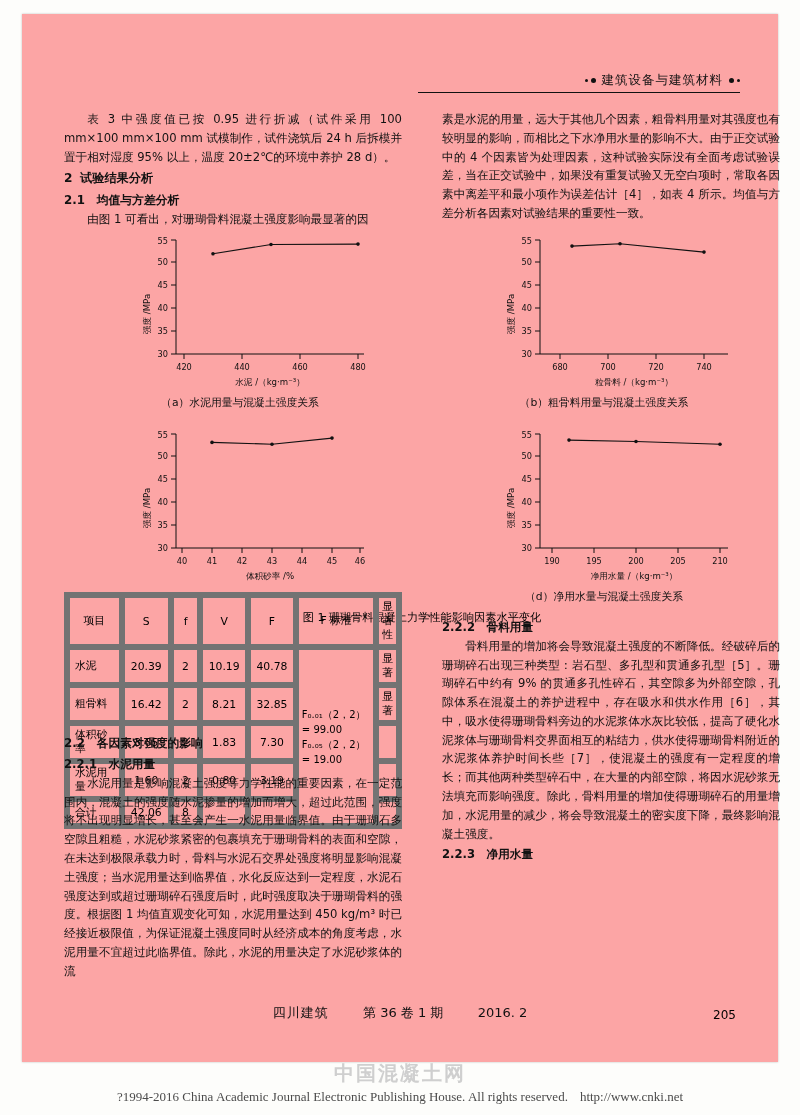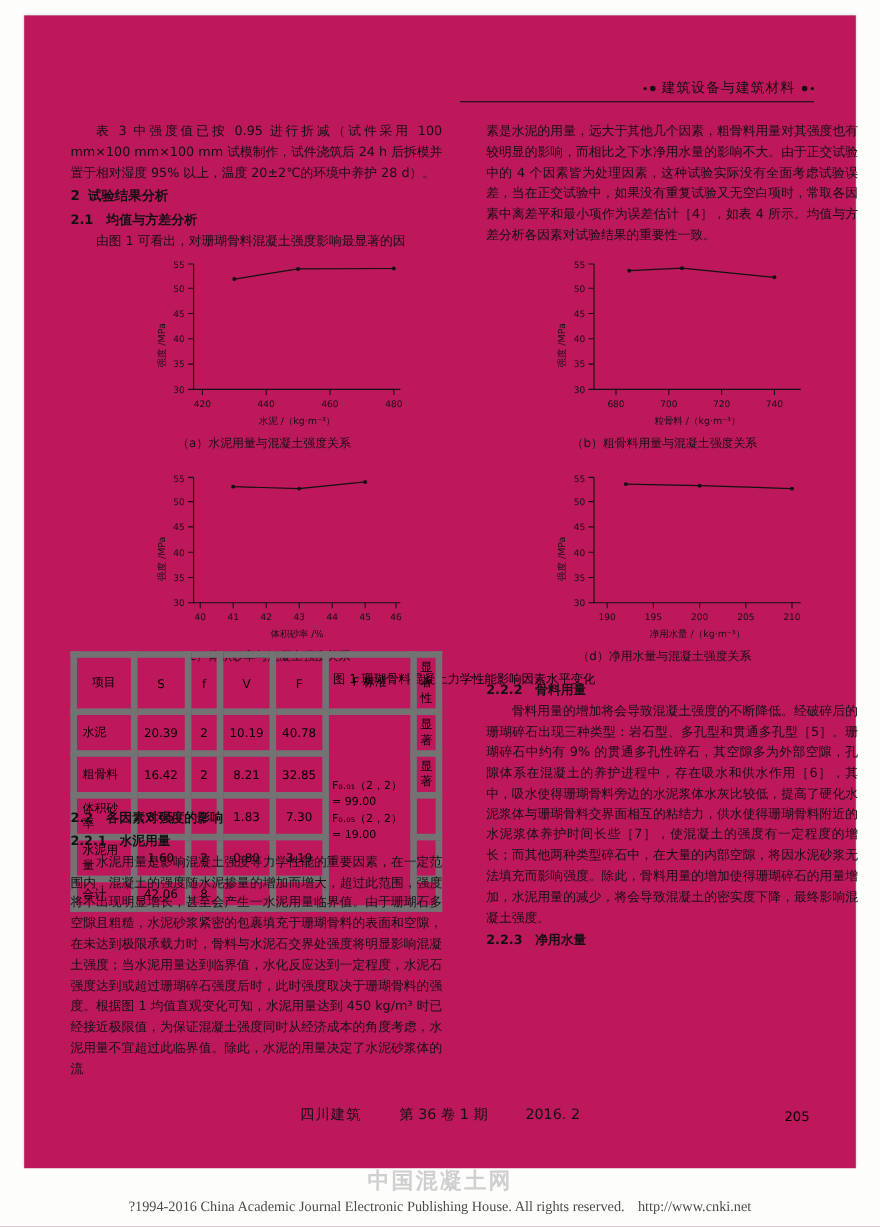--- a/index.html
+++ b/index.html
@@ -1,18 +1,18 @@
 <!DOCTYPE html>
 <html><head>
 <meta charset="utf-8">
 <style>
   html,body{margin:0;padding:0;background:#e8e8e8;}
   body{font-family:"DejaVu Sans","Liberation Sans",sans-serif;}
   .page{position:relative;width:800px;height:1115px;background:#fdfdfb;overflow:hidden;}
-  .sheet{position:absolute;left:22px;top:14px;width:756px;height:1048px;background:#be185d;box-shadow:0 0 2px rgba(0,0,0,.25);}
+  .sheet{position:absolute;left:22px;top:14px;width:756px;height:1048px;background:#fca5a5;box-shadow:0 0 2px rgba(0,0,0,.25);}
 
   
   .hdr{position:absolute;right:38px;top:58px;display:flex;align-items:center;gap:6px;}
   .hdr .dots{display:flex;gap:3px;align-items:center;}
   .hdr .dot{width:5px;height:5px;border-radius:50%;background:#111;}
   .hdr .dot.small{width:3px;height:3px;}
   .hdr-title{font-size:12.5px;color:#111;letter-spacing:1px;}
   .hdr-line{position:absolute;right:38px;top:78px;width:322px;height:1px;background:#111;}
 
   
@@ -216,23 +216,20 @@
             <text class="ticklbl" x="268" y="144" text-anchor="middle">45</text>
             <text class="ticklbl" x="296" y="144" text-anchor="middle">46</text>
             <text class="axlbl" transform="translate(86,88) rotate(-90)" text-anchor="middle">强度 /MPa</text>
             <text class="axlbl" x="206" y="159" text-anchor="middle">体积砂率 /%</text>
 
             <polyline class="series" points="148,22.4 208,24.2 268,18.1"></polyline>
             <circle class="pt" cx="148" cy="22.4" r="1.8"></circle>
             <circle class="pt" cx="208" cy="24.2" r="1.8"></circle>
             <circle class="pt" cx="268" cy="18.1" r="1.8"></circle>
           </svg>
-          <div class="figcap">
-            <span class="lbl">（c）</span><span>体积砂率与混凝土强度关系</span>
-          </div>
         </div>
 
         <div class="figbox">
           <svg width="352" height="168" viewBox="0 0 352 168">
             <path class="ax" d="M112 14 L112 128 L300 128"></path>
             <g class="tick">
               <line x1="112" y1="128" x2="107" y2="128"></line>
               <line x1="112" y1="105" x2="107" y2="105"></line>
               <line x1="112" y1="82" x2="107" y2="82"></line>
               <line x1="112" y1="59" x2="107" y2="59"></line>

